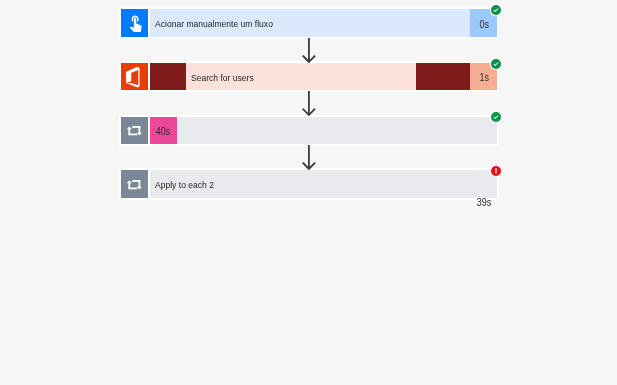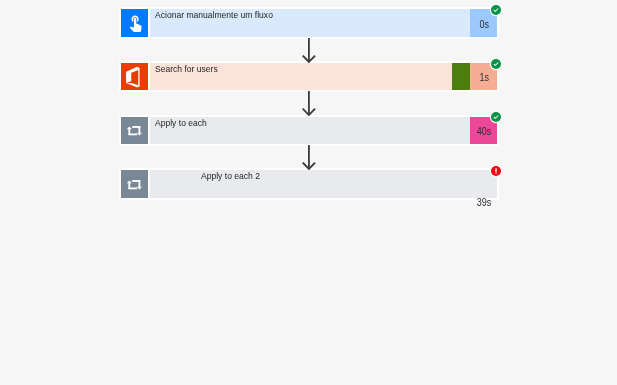--- a/index.html
+++ b/index.html
@@ -39,21 +39,21 @@
     box-sizing: content-box;
     display: flex;
     align-items: center;
     justify-content: center;
   }
   .step-icon svg { display: block; }
 
   .step-body {
     flex: 1 1 auto;
     display: flex;
-    align-items: flex-start;
+    align-items: center;
     padding-left: 5px;
     font-size: 9.3px;
     color: #252525;
   }
   .step-body > span {
     display: inline-block;
     transform: scaleX(0.92);
     transform-origin: left center;
     white-space: nowrap;
     position: relative;
@@ -123,21 +123,21 @@
       </svg>
     </div>
 
   <div class="connector c1">
       <svg width="18" height="27.796875" viewBox="0 0 18 27.796875">
         <path d="M8.9 0 V23.796875" stroke="#3c3c3c" stroke-width="1.85" fill="none"></path>
         <path d="M3.35 18.196875 L8.9 23.946875 L14.45 18.196875" stroke="#3c3c3c" stroke-width="1.85" fill="none" stroke-linecap="square" stroke-linejoin="miter"></path>
       </svg>
     </div>
 
-  <div class="flow-step r2" style="background: #4d7c0f;">
+  <div class="flow-step r2" style="background: #7f1d1d; gap: 36px;">
     <div class="step-icon" style="background: rgb(234, 61, 2);">
         <svg width="21.7" height="30.4" viewBox="0 0 20 28" style="margin-left:-1.5px;margin-top:1px">
           <path fill="#ffffff" d="M13.1 4.4 L2.85 8.95 L2.85 19.35 L7.6 17.8 L7.6 9.9 L13.1 7.85 Z"></path>
           <path fill="#ffffff" d="M2.85 19.35 L13.35 23.5 L13.35 21.2 L7.6 19.3 Z"></path>
           <path fill="#ffffff" d="M13.1 4.4 L15.3 5.5 L15.3 22.5 L13.35 23.5 L13.35 21.2 L14.1 20.85 L14.1 7.9 L13.1 7.55 Z"></path>
         </svg>
       </div>
     <div class="step-body" style="background: rgb(251, 226, 218);">
       <span>Search for users</span>
     </div>
@@ -162,41 +162,38 @@
     <div class="step-icon" style="background: rgb(121, 135, 150);">
         <svg width="17" height="19" viewBox="126 121 17 19">
           <rect fill="#ffffff" x="128.4" y="128.6" width="1.8" height="6.3"></rect>
           <rect fill="#ffffff" x="128.4" y="133.5" width="8.75" height="1.8"></rect>
           <rect fill="#ffffff" x="132.2" y="126.05" width="8.1" height="1.85"></rect>
           <rect fill="#ffffff" x="138.5" y="126.05" width="1.8" height="6.9"></rect>
           <path fill="#ffffff" d="M129.3 126.4 L131.95 129.3 L126.65 129.3 Z"></path>
           <path fill="#ffffff" d="M139.4 135.55 L136.75 132.65 L142.05 132.65 Z"></path>
         </svg>
       </div>
-    <div class="step-body" style="background: rgb(232, 234, 237);">
-      <span>Apply to each</span>
-    </div>
     <div class="step-duration" style="background: #ec4899;">
       <span>40s</span>
     </div>
   </div>
   <div class="step-badge b3" style="background: rgb(8, 146, 71);">
       <svg width="10" height="10" viewBox="0 0 11 11">
         <path fill="#ffffff" d="M4.7 7.75 2.65 5.85l.76-.78 1.29 1.2 2.95-2.8.76.79z"></path>
       </svg>
     </div>
 
   <div class="connector c3">
       <svg width="18" height="27.796875" viewBox="0 0 18 27.796875">
         <path d="M8.9 0 V23.796875" stroke="#3c3c3c" stroke-width="1.85" fill="none"></path>
         <path d="M3.35 18.196875 L8.9 23.946875 L14.45 18.196875" stroke="#3c3c3c" stroke-width="1.85" fill="none" stroke-linecap="square" stroke-linejoin="miter"></path>
       </svg>
     </div>
 
-  <div class="flow-step r4" style="background: rgb(232, 234, 237); gap: 46px;">
+  <div class="flow-step r4" style="background: rgb(232, 234, 237);">
     <div class="step-icon" style="background: rgb(121, 135, 150);">
         <svg width="17" height="19" viewBox="126 121 17 19">
           <rect fill="#ffffff" x="128.4" y="128.6" width="1.8" height="6.3"></rect>
           <rect fill="#ffffff" x="128.4" y="133.5" width="8.75" height="1.8"></rect>
           <rect fill="#ffffff" x="132.2" y="126.05" width="8.1" height="1.85"></rect>
           <rect fill="#ffffff" x="138.5" y="126.05" width="1.8" height="6.9"></rect>
           <path fill="#ffffff" d="M129.3 126.4 L131.95 129.3 L126.65 129.3 Z"></path>
           <path fill="#ffffff" d="M139.4 135.55 L136.75 132.65 L142.05 132.65 Z"></path>
         </svg>
       </div>

